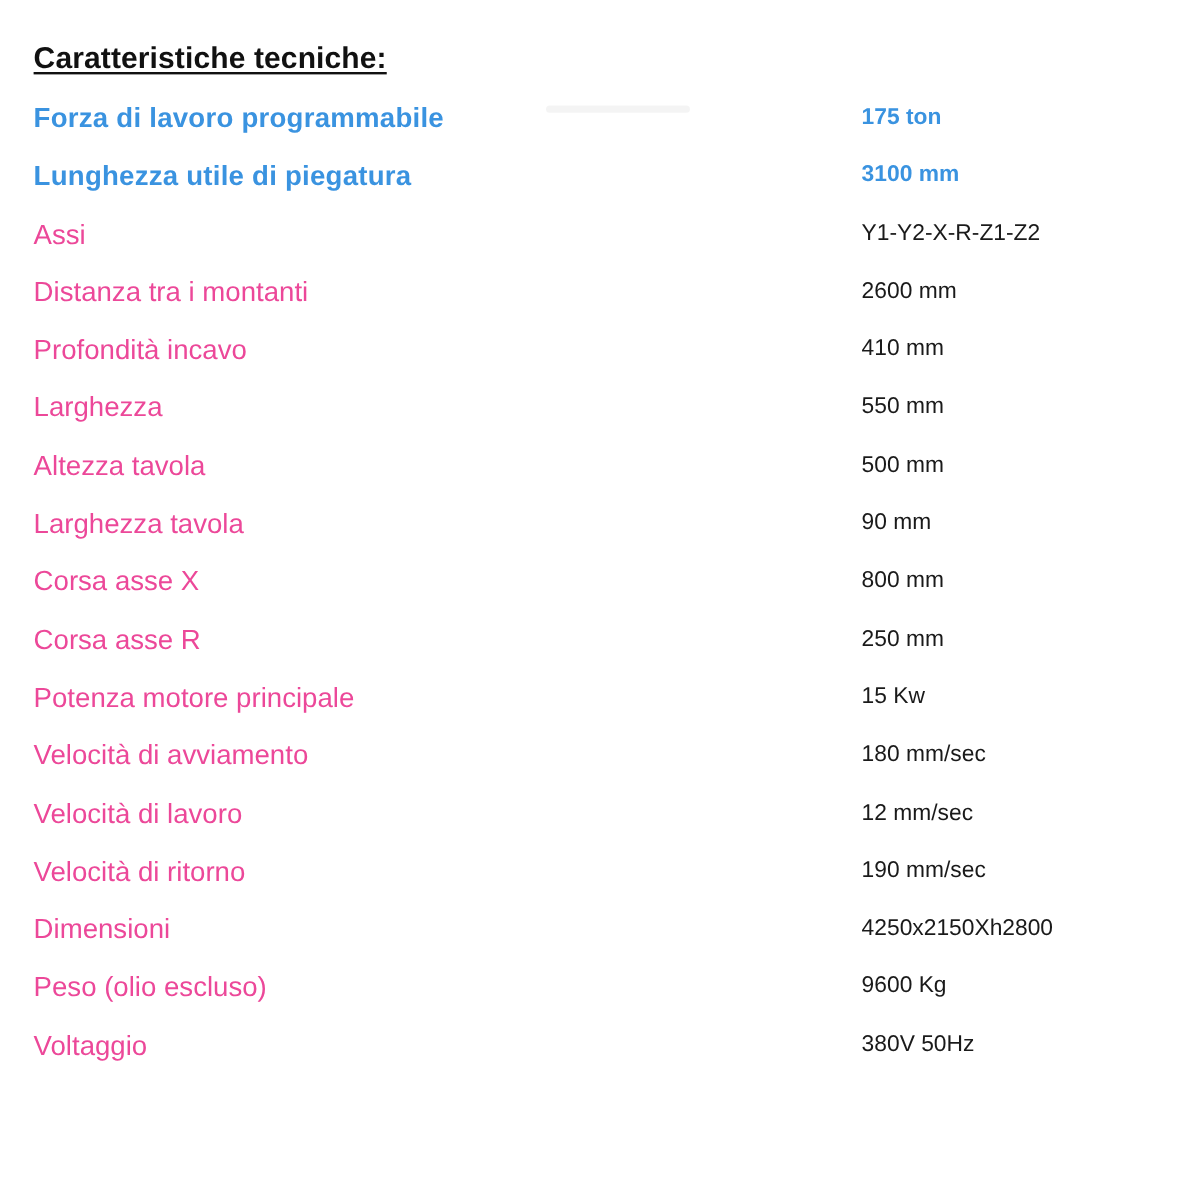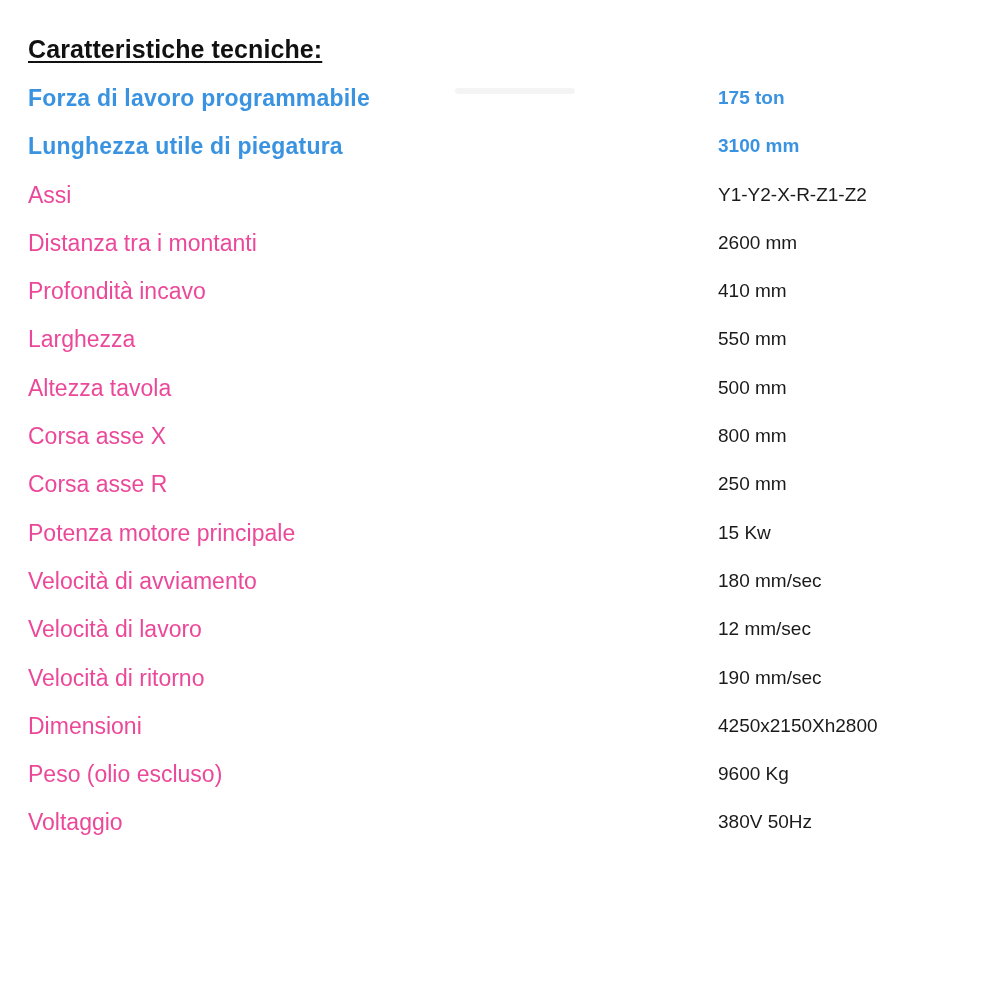--- a/index.html
+++ b/index.html
@@ -112,20 +112,24 @@
         </tr>
         <tr class="spec-row">
           <td class="spec-label">Larghezza</td>
           <td class="spec-value">550 mm</td>
         </tr>
         <tr class="spec-row">
           <td class="spec-label">Altezza tavola</td>
           <td class="spec-value">500 mm</td>
         </tr>
         <tr class="spec-row">
+          <td class="spec-label">Larghezza tavola</td>
+          <td class="spec-value">90 mm</td>
+        </tr>
+        <tr class="spec-row">
           <td class="spec-label">Corsa asse X</td>
           <td class="spec-value">800 mm</td>
         </tr>
         <tr class="spec-row">
           <td class="spec-label">Corsa asse R</td>
           <td class="spec-value">250 mm</td>
         </tr>
         <tr class="spec-row">
           <td class="spec-label">Potenza motore principale</td>
           <td class="spec-value">15 Kw</td>

